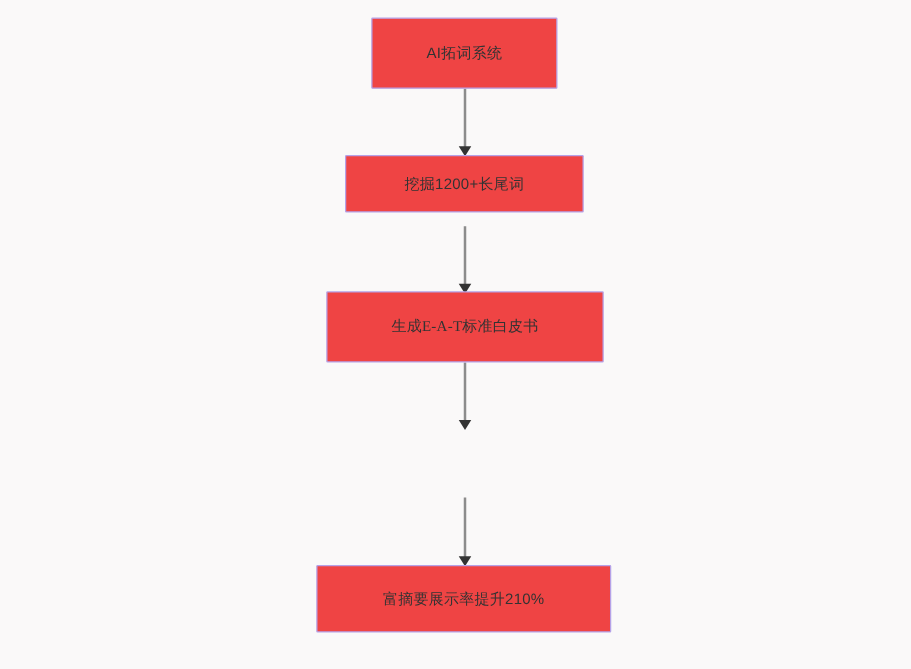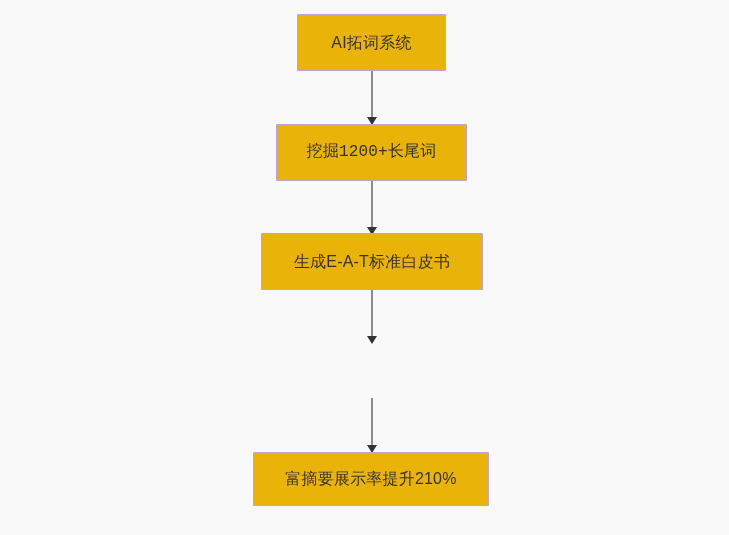--- a/index.html
+++ b/index.html
@@ -14,28 +14,28 @@
     overflow: hidden;
   }
   #flowchart {
     position: relative;
     width: 729px;
     height: 535px;
   }
   .node {
     position: absolute;
     box-sizing: border-box;
-    background: #eab308;
+    background: #ef4444;
     border: 1.6px solid #b5a2e8;
     border-radius: 1px;
     display: flex;
     align-items: center;
     justify-content: center;
     color: #333333;
-    font-size: 16px;
+    font-size: 12px;
     line-height: 1.2;
     letter-spacing: 0.2px;
     white-space: nowrap;
   }
   .node-label {
     display: block;
   }
   .edge {
     position: absolute;
   }
@@ -78,25 +78,25 @@
 
   <div class="edge" style="left:371px; top:398px; width:2px; height:55px;">
     <div class="edge-line" style="height:48px;"></div>
     <div class="edge-head" style="top:47px;"></div>
   </div>
 
   <div class="node" style="left:297px; top:14px; width:149px; height:57px;">
     <span class="node-label">AI拓词系统</span>
   </div>
 
-  <div class="node" style="left:276px; top:124px; width:191px; height:57px;font-family:Liberation Mono, monospace;">
+  <div class="node" style="left:276px; top:124px; width:191px; height:46px;">
     <span class="node-label">挖掘1200+长尾词</span>
   </div>
 
-  <div class="node" style="left:261px; top:233px; width:222px; height:57px;">
+  <div class="node" style="left:261px; top:233px; width:222px; height:57px;font-family:Liberation Serif, serif;">
     <span class="node-label">生成E-A-T标准白皮书</span>
   </div>
 
 
   <div class="node" style="left:253px; top:452px; width:236px; height:54px;">
     <span class="node-label">富摘要展示率提升210%</span>
   </div>
 
 </div>
 

